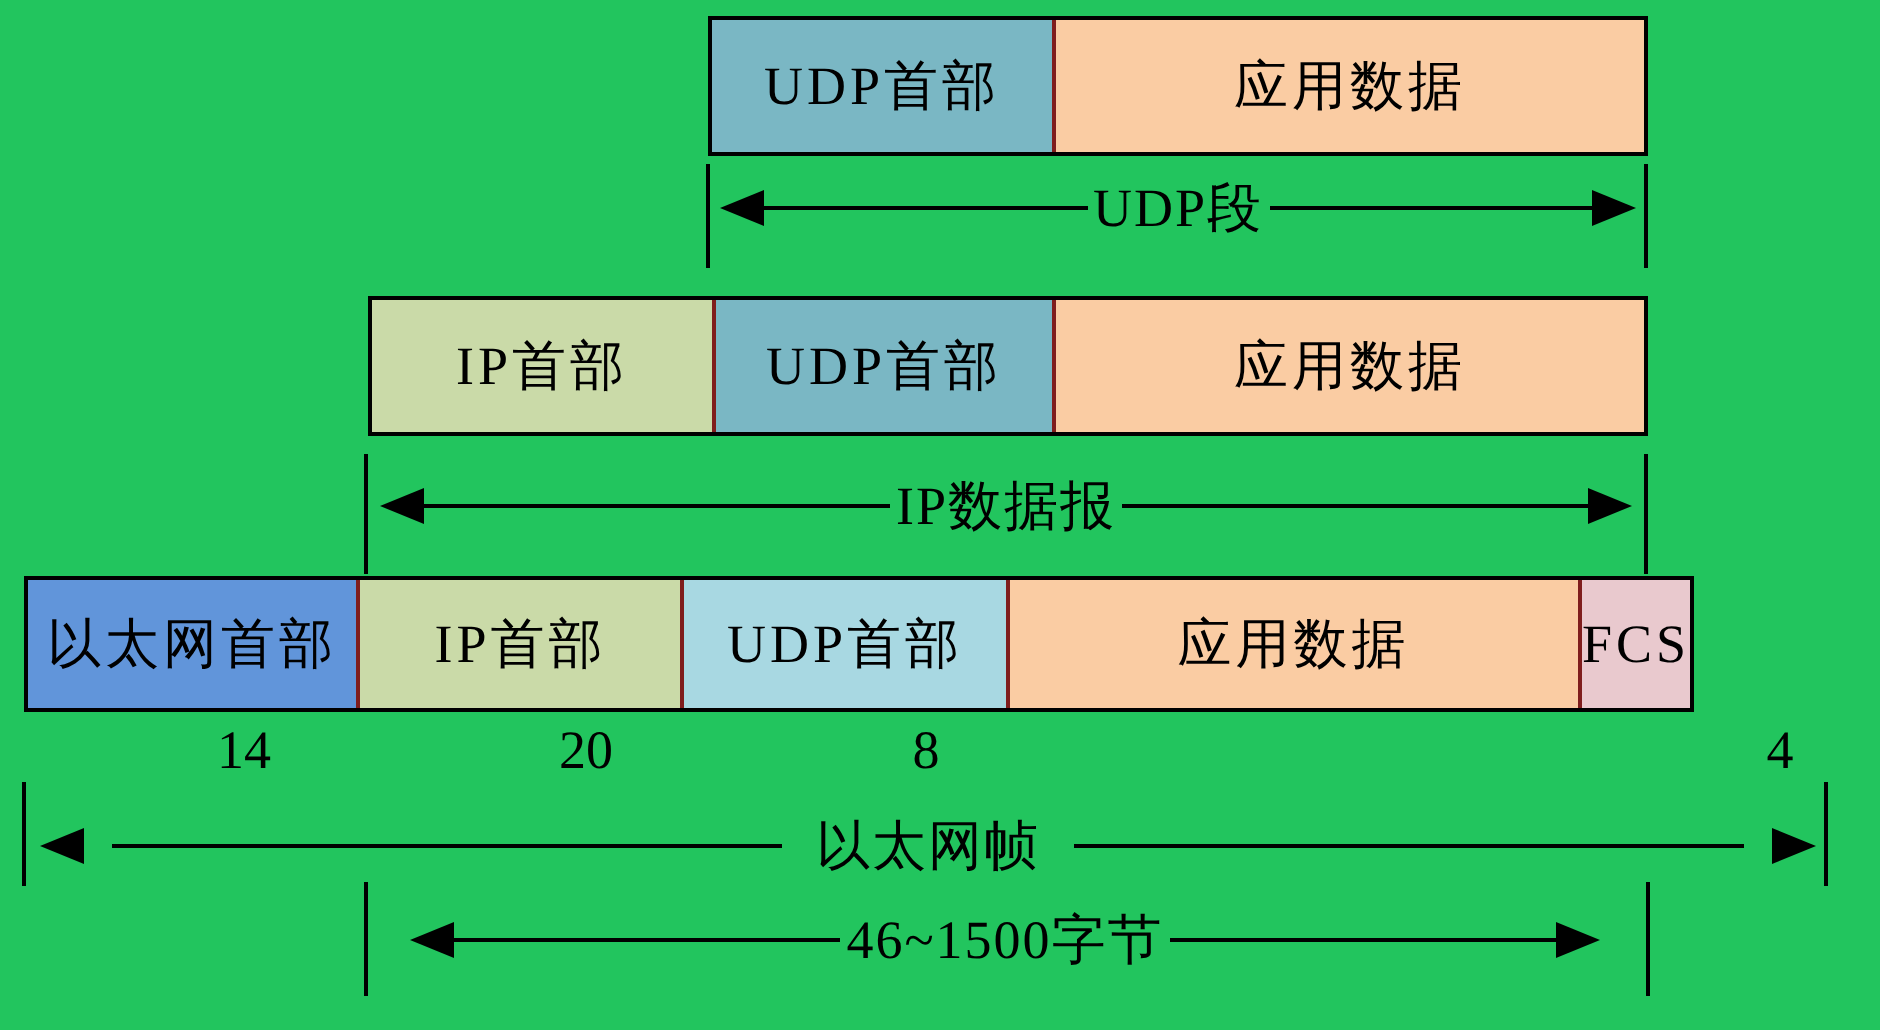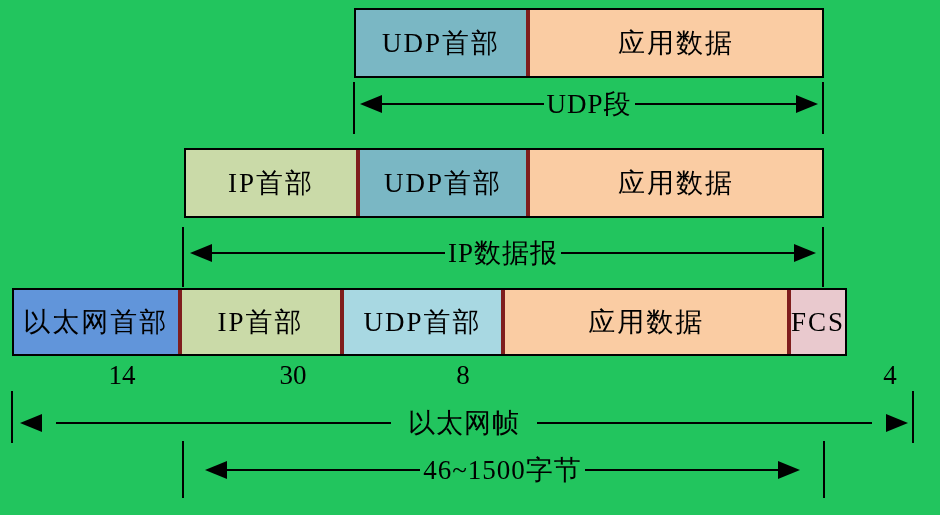--- a/index.html
+++ b/index.html
@@ -28,21 +28,21 @@
     display: flex;
     align-items: center;
     justify-content: center;
     box-sizing: border-box;
     font-size: 27px;
     letter-spacing: 2px;
     white-space: nowrap;
     height: 100%;
   }
   .cell + .cell {
-    border-left: 4px solid #7f1d1d;
+    border-left: 2px solid #7f1d1d;
   }
   #row-udp    { left: 354px; top: 8px;   width: 470px; height: 70px; }
   #row-ip     { left: 184px; top: 148px; width: 640px; height: 70px; }
   #row-eth    { left: 12px;  top: 288px; width: 835px; height: 68px; }
 
   #row-udp .c0 { width: 170px; } #row-udp .c1 { flex: 1; }
   #row-ip  .c0 { width: 170px; } #row-ip .c1 { width: 170px; } #row-ip .c2 { flex: 1; }
   #row-eth .c0 { width: 172px; } #row-eth .c1 { width: 170px; }
   #row-eth .c2 { width: 170px; } #row-eth .c3 { width: 300px; } #row-eth .c4 { flex: 1; }
 
@@ -145,21 +145,21 @@
 
   <div class="layer-row" id="row-eth">
     <div class="cell c0" style="background-color: rgb(97, 149, 218);">以太网首部</div>
     <div class="cell c1" style="background-color: rgb(202, 218, 168);">IP首部</div>
     <div class="cell c2" style="background-color: rgb(168, 216, 226);">UDP首部</div>
     <div class="cell c3" style="background-color: rgb(250, 204, 163);">应用数据</div>
     <div class="cell c4" style="background-color: rgb(233, 201, 206);">FCS</div>
   </div>
 
   <span class="size-num" id="size-14">14</span>
-  <span class="size-num" id="size-20">30</span>
+  <span class="size-num" id="size-20">20</span>
   <span class="size-num" id="size-8">8</span>
   <span class="size-num" id="size-4">4</span>
 
   <div class="tick" id="tick-eth-l"></div>
   <div class="tick" id="tick-eth-r"></div>
   <div class="measure" id="measure-eth">
     <span class="ah left"></span>
     <span class="line"></span>
     <span class="m-label">以太网帧</span>
     <span class="line"></span>

